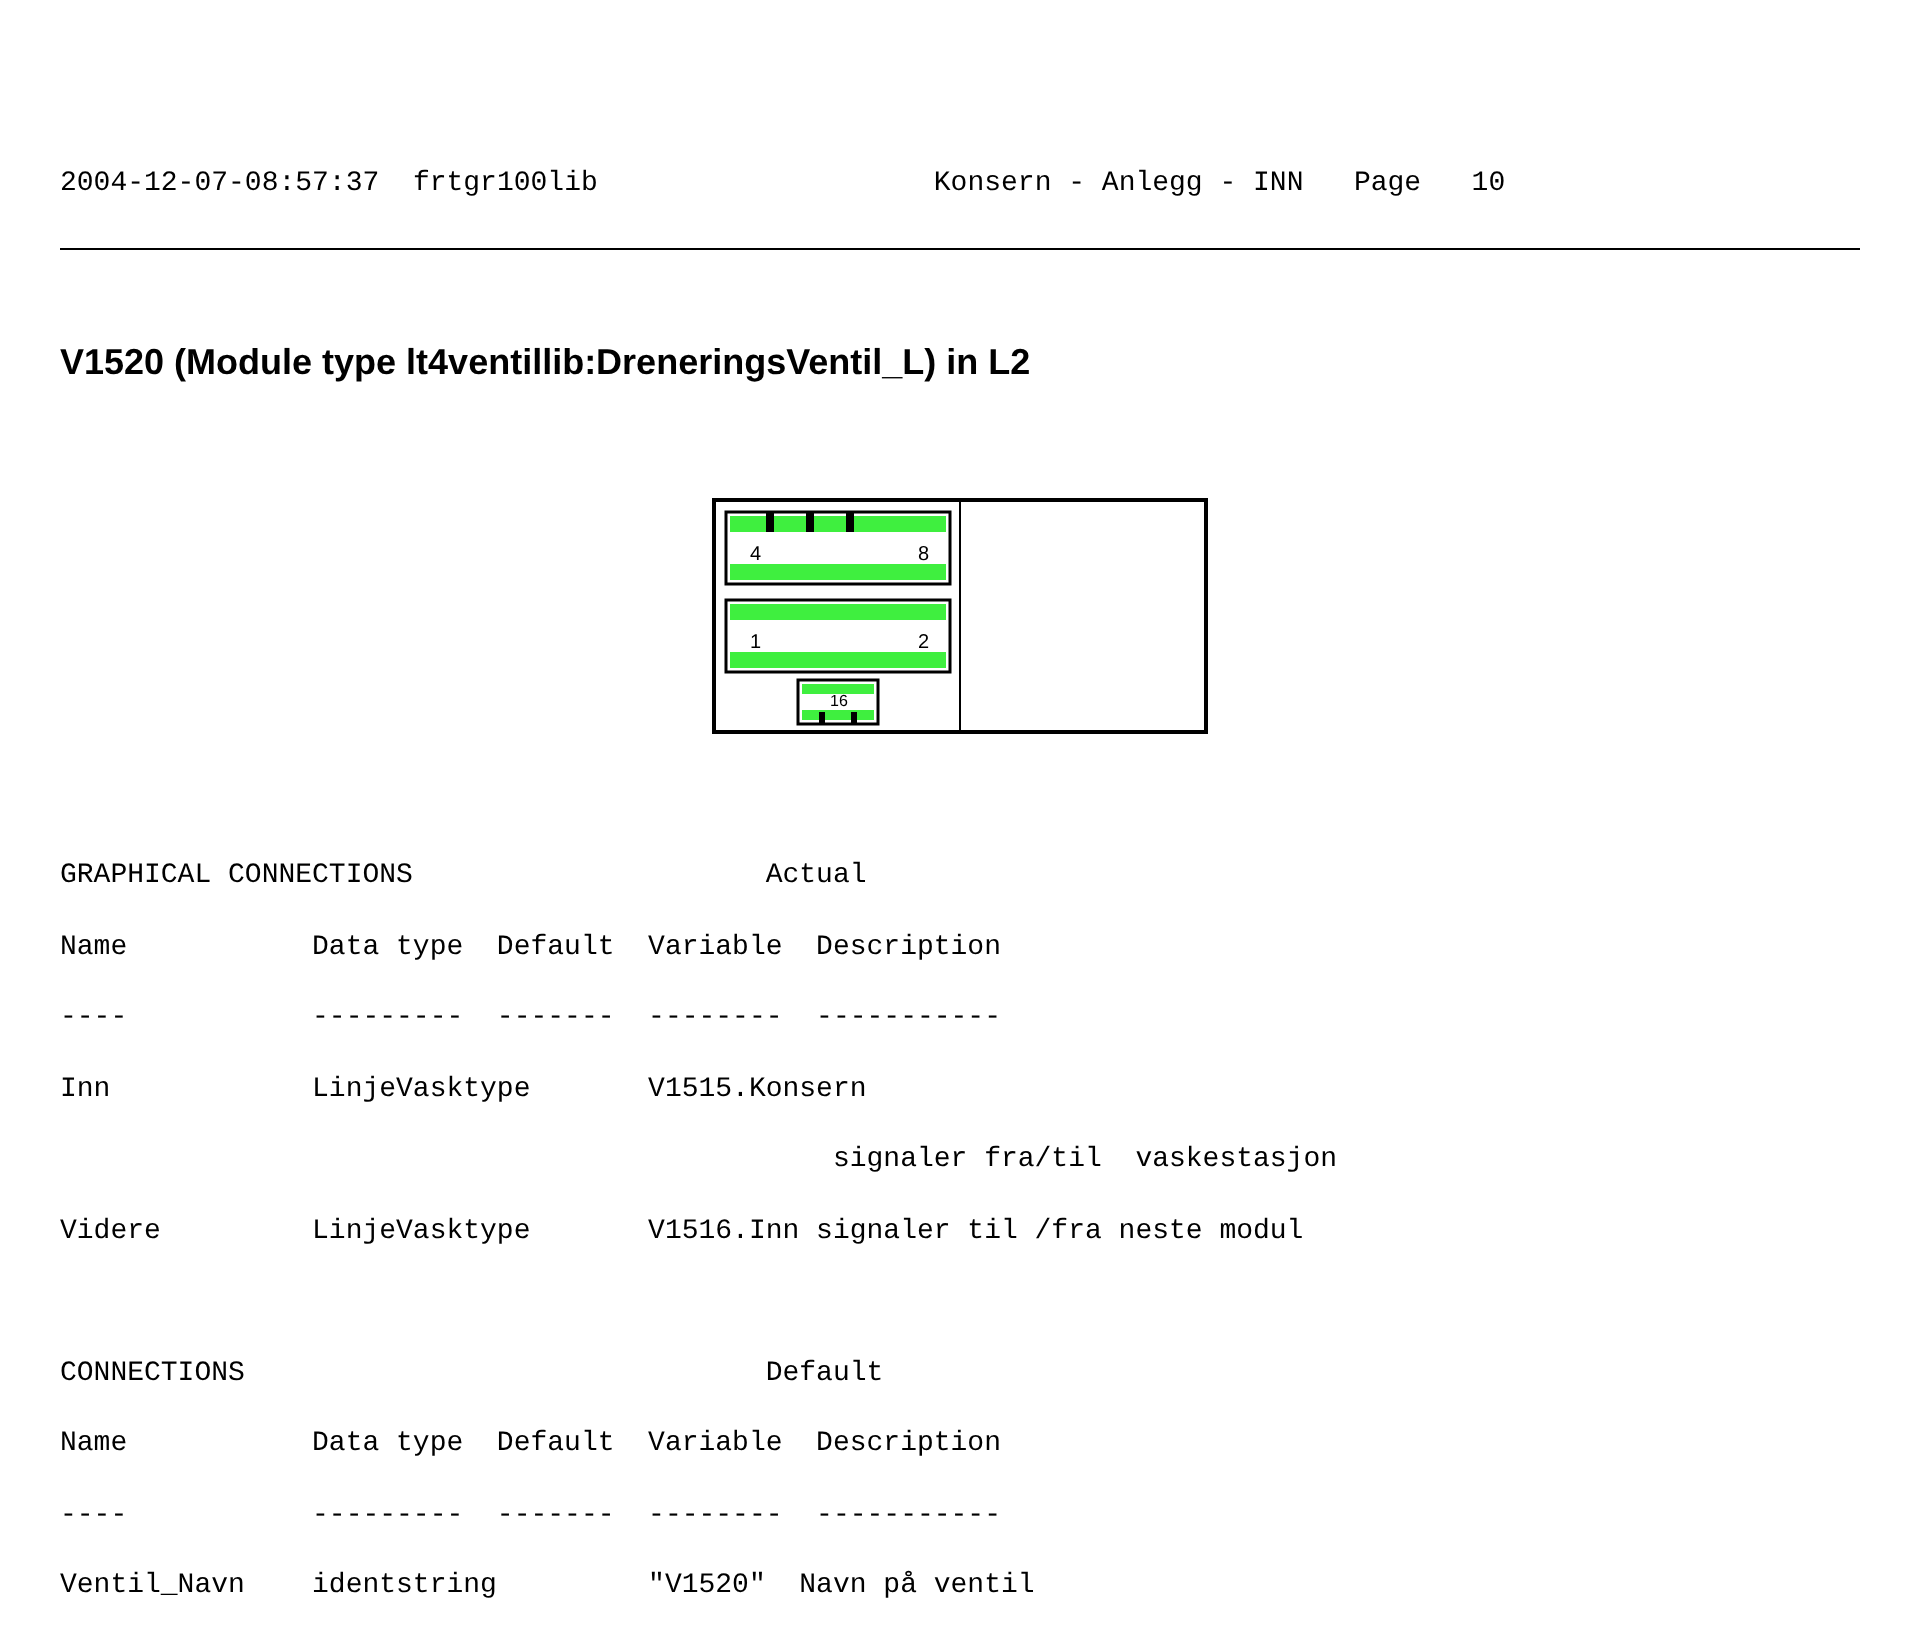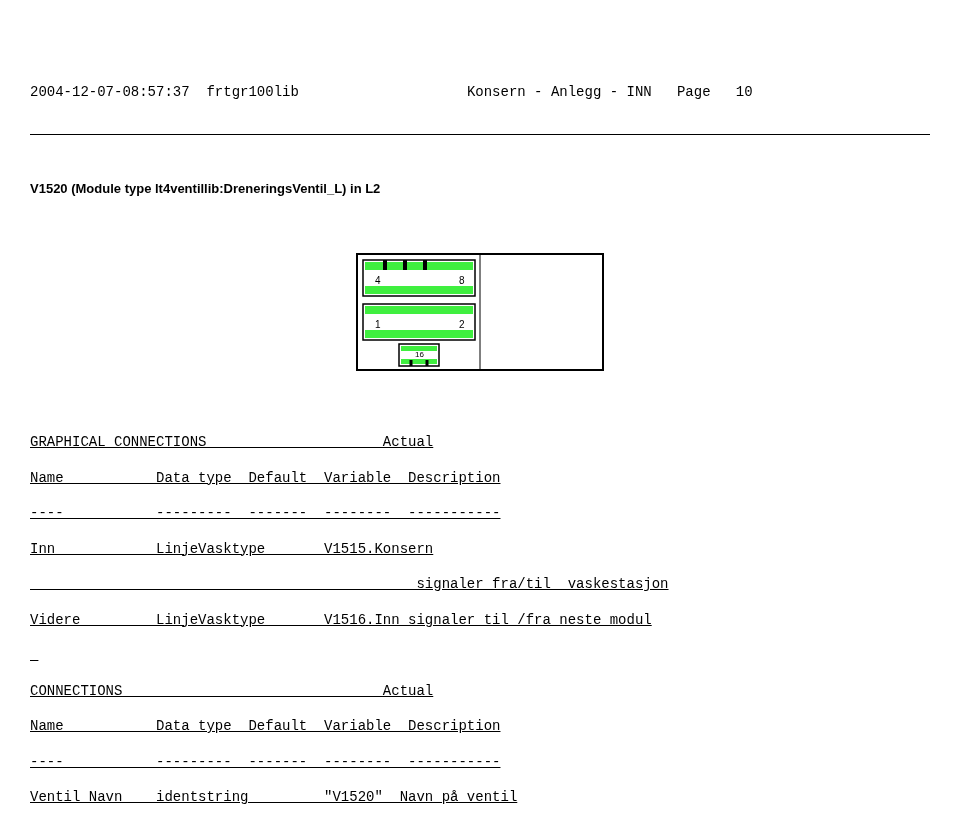--- a/index.html
+++ b/index.html
@@ -7,45 +7,44 @@
     padding: 20px 30px;
     font-family: "Courier New", Courier, monospace;
     font-size: 14px;
     color: #000;
     background: #fff;
     width: 960px;
     box-sizing: border-box;
     white-space: pre;
   }
   .header-line {
-    margin-bottom: 12px;
+    margin-bottom: 2px;
   }
   .hr {
     border-top: 1px solid #000;
     margin: 6px 0 14px 0;
   }
   .module-title {
     font-family: Arial, Helvetica, sans-serif;
-    font-size: 13px;
+    font-size: 18px;
     font-weight: bold;
     margin-bottom: 24px;
   }
   .diagram-wrap {
     display: flex;
     justify-content: center;
     margin: 0 0 30px 0;
   }
   .diagram {
     width: 250px;
     height: 120px;
   }
   .block {
     line-height: 1.25;
     margin-bottom: 2px;
-    text-decoration: underline;
   }
 </style>
 </head>
 <body>
 
 
 
 <div class="header-line"><span>2004-12-07-08:57:37</span>  <span>frtgr100lib</span>                    <span>Konsern - Anlegg - INN</span>   <span>Page</span>   <span>10</span></div>
 <div class="hr"></div>
 
@@ -77,21 +76,21 @@
 </svg>
 </div>
 
 <div class="block">GRAPHICAL CONNECTIONS                     Actual</div>
 <div class="block">Name           Data type  Default  Variable  Description</div>
 <div class="block">----           ---------  -------  --------  -----------</div>
 <div class="block">Inn            LinjeVasktype       V1515.Konsern</div>
 <div class="block">                                              signaler fra/til  vaskestasjon</div>
 <div class="block">Videre         LinjeVasktype       V1516.Inn signaler til /fra neste modul</div>
 <div class="block">&nbsp;</div>
-<div class="block">CONNECTIONS                               Actual</div>
+<div class="block">CONNECTIONS                               Default</div>
 <div class="block">Name           Data type  Default  Variable  Description</div>
 <div class="block">----           ---------  -------  --------  -----------</div>
 <div class="block">Ventil_Navn    identstring         "V1520"  Navn på ventil</div>
 
 
 
 
 
 
 

